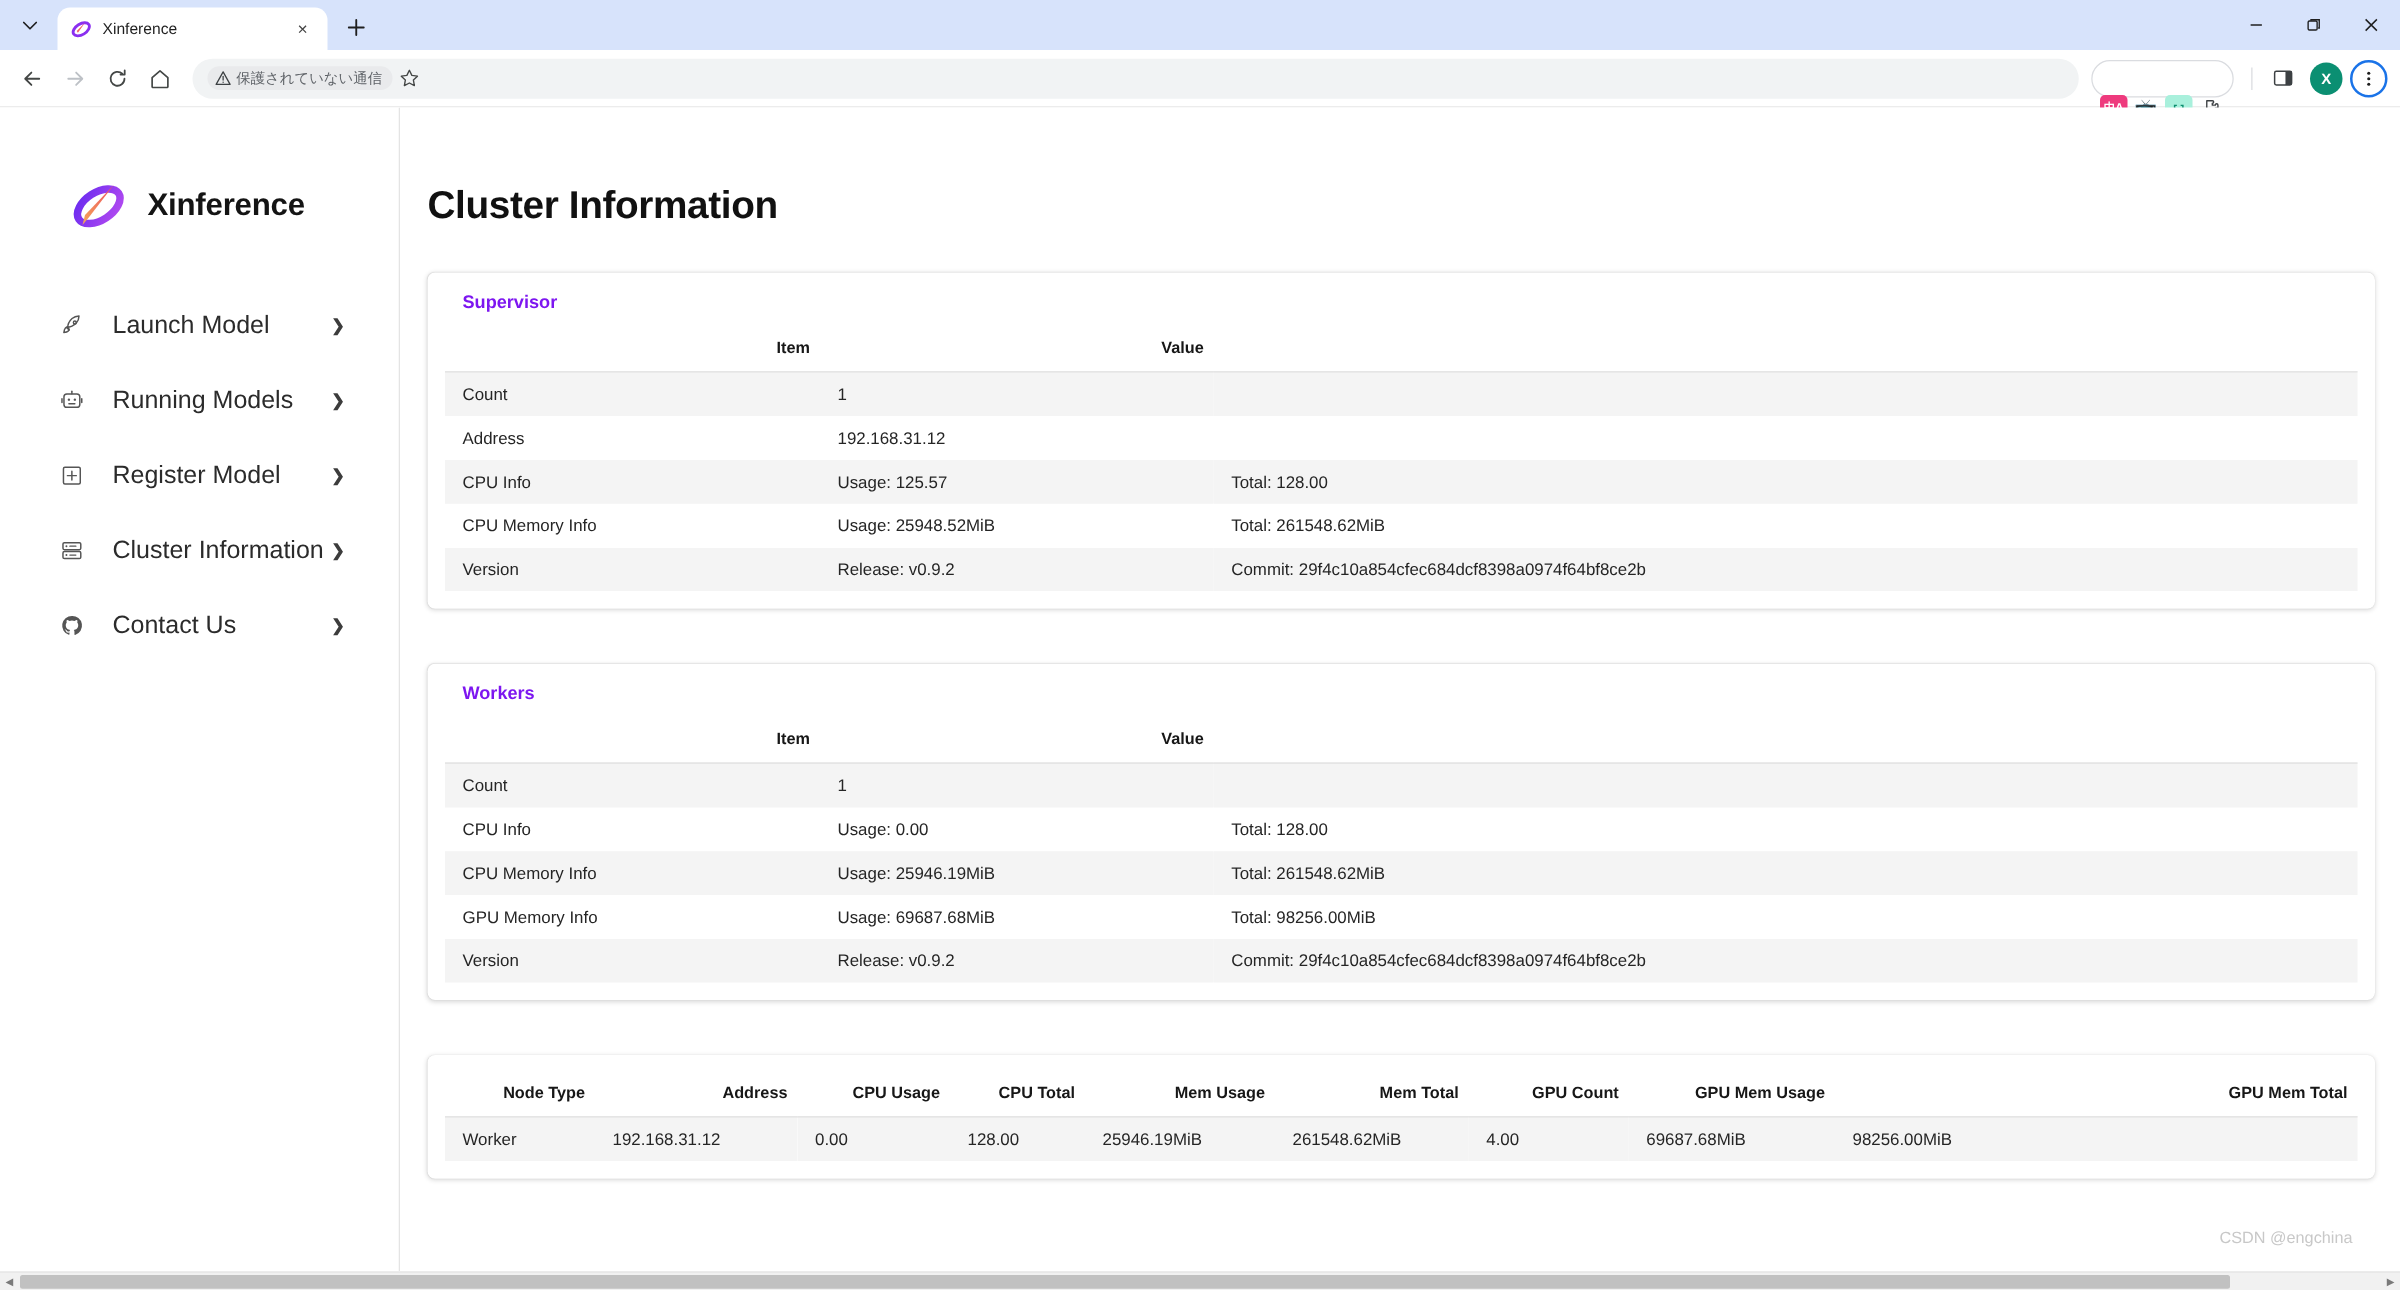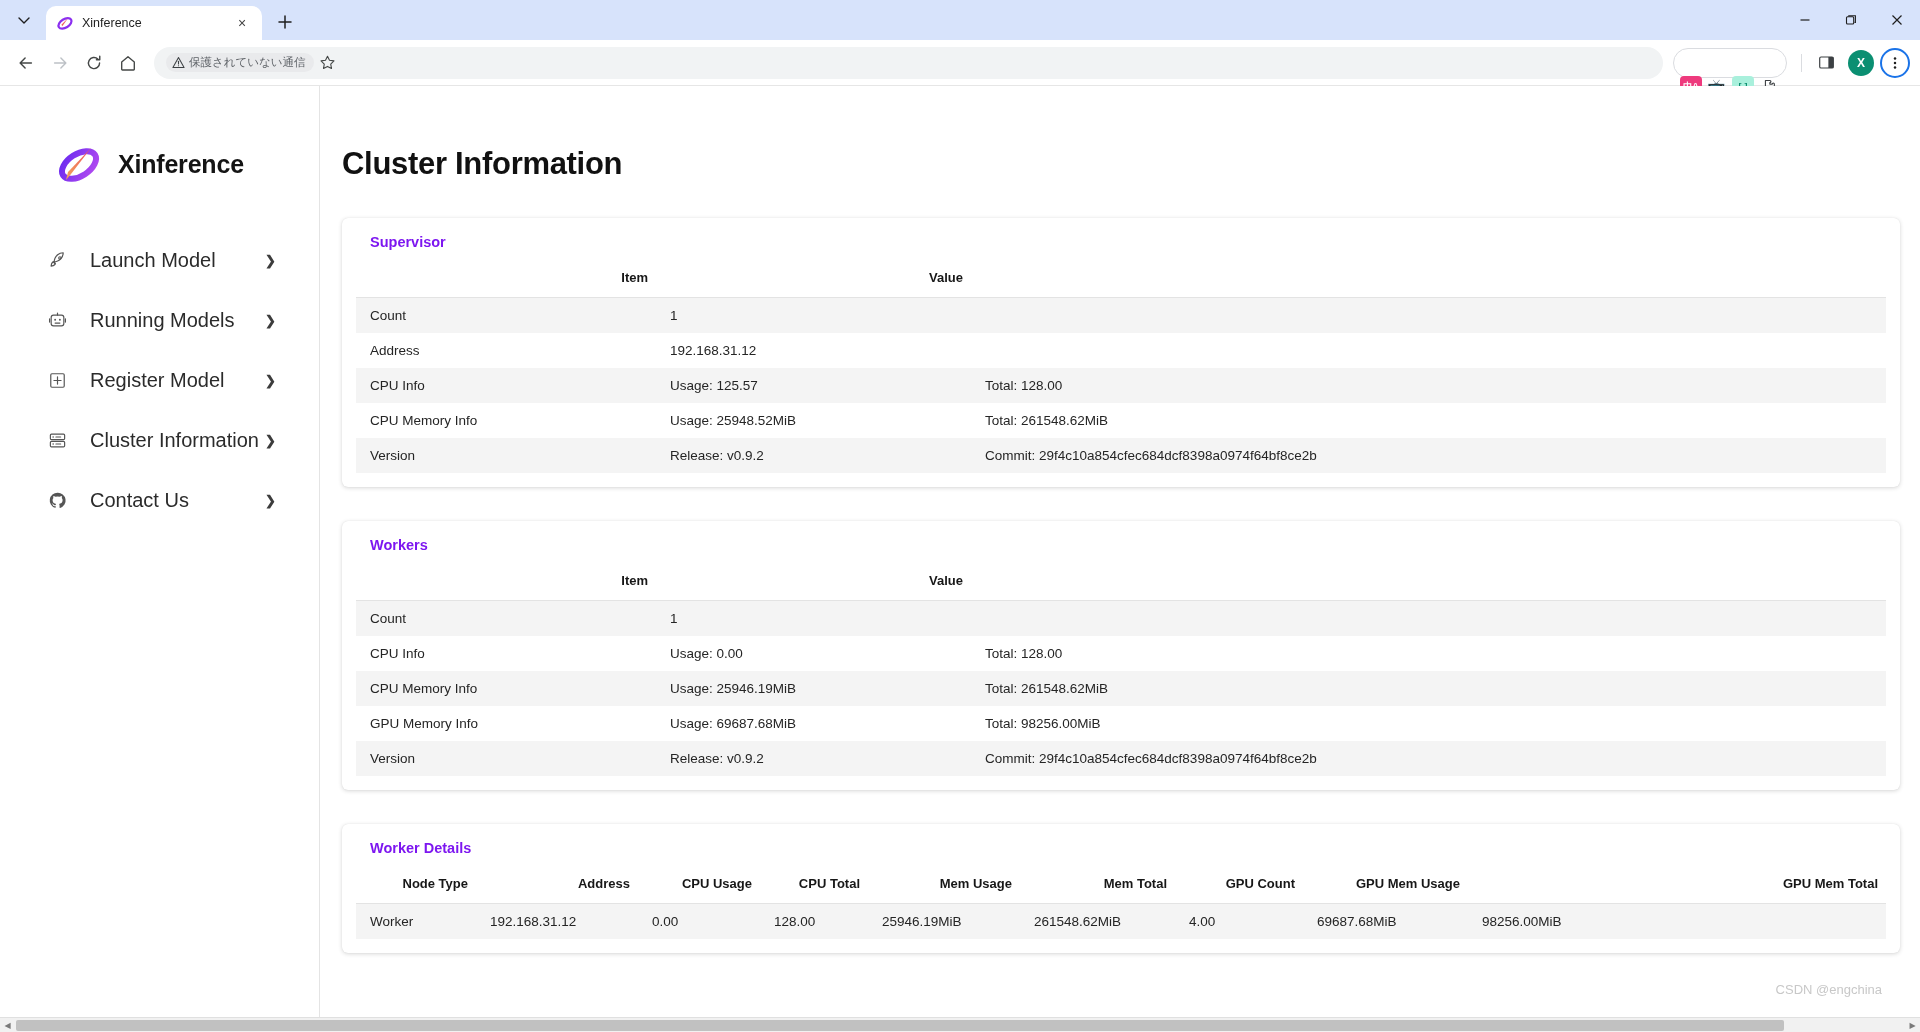--- a/index.html
+++ b/index.html
@@ -215,21 +215,21 @@
     color: #111;
     margin-bottom: 36px;
     letter-spacing: -0.3px;
   }
 
   .card {
     background: #fff;
     border-radius: 6px;
     box-shadow: 0 1px 4px rgba(0,0,0,0.16), 0 0 1px rgba(0,0,0,0.10);
     padding: 16px 14px 14px 14px;
-    margin-bottom: 34px;
+    margin-bottom: 44px;
   }
   .card-title {
     font-size: 14.5px;
     font-weight: 700;
     color: #7d16f0;
     padding-left: 14px;
     margin-bottom: 14px;
   }
 
   table { width: 100%; border-collapse: collapse; table-layout: fixed; }
@@ -594,21 +594,20 @@
             <tr>
               <td>Version</td>
               <td>Release: v0.9.2</td>
               <td>Commit: 29f4c10a854cfec684dcf8398a0974f64bf8ce2b</td>
             </tr>
           </tbody>
         </table>
       </div>
 
       <div class="card">
-        <div class="card-title">Worker Details</div>
         <table class="wd-table">
           <colgroup>
               <col class="w1">
               <col class="w2">
               <col class="w3">
               <col class="w4">
               <col class="w5">
               <col class="w6">
               <col class="w7">
               <col class="w8">

